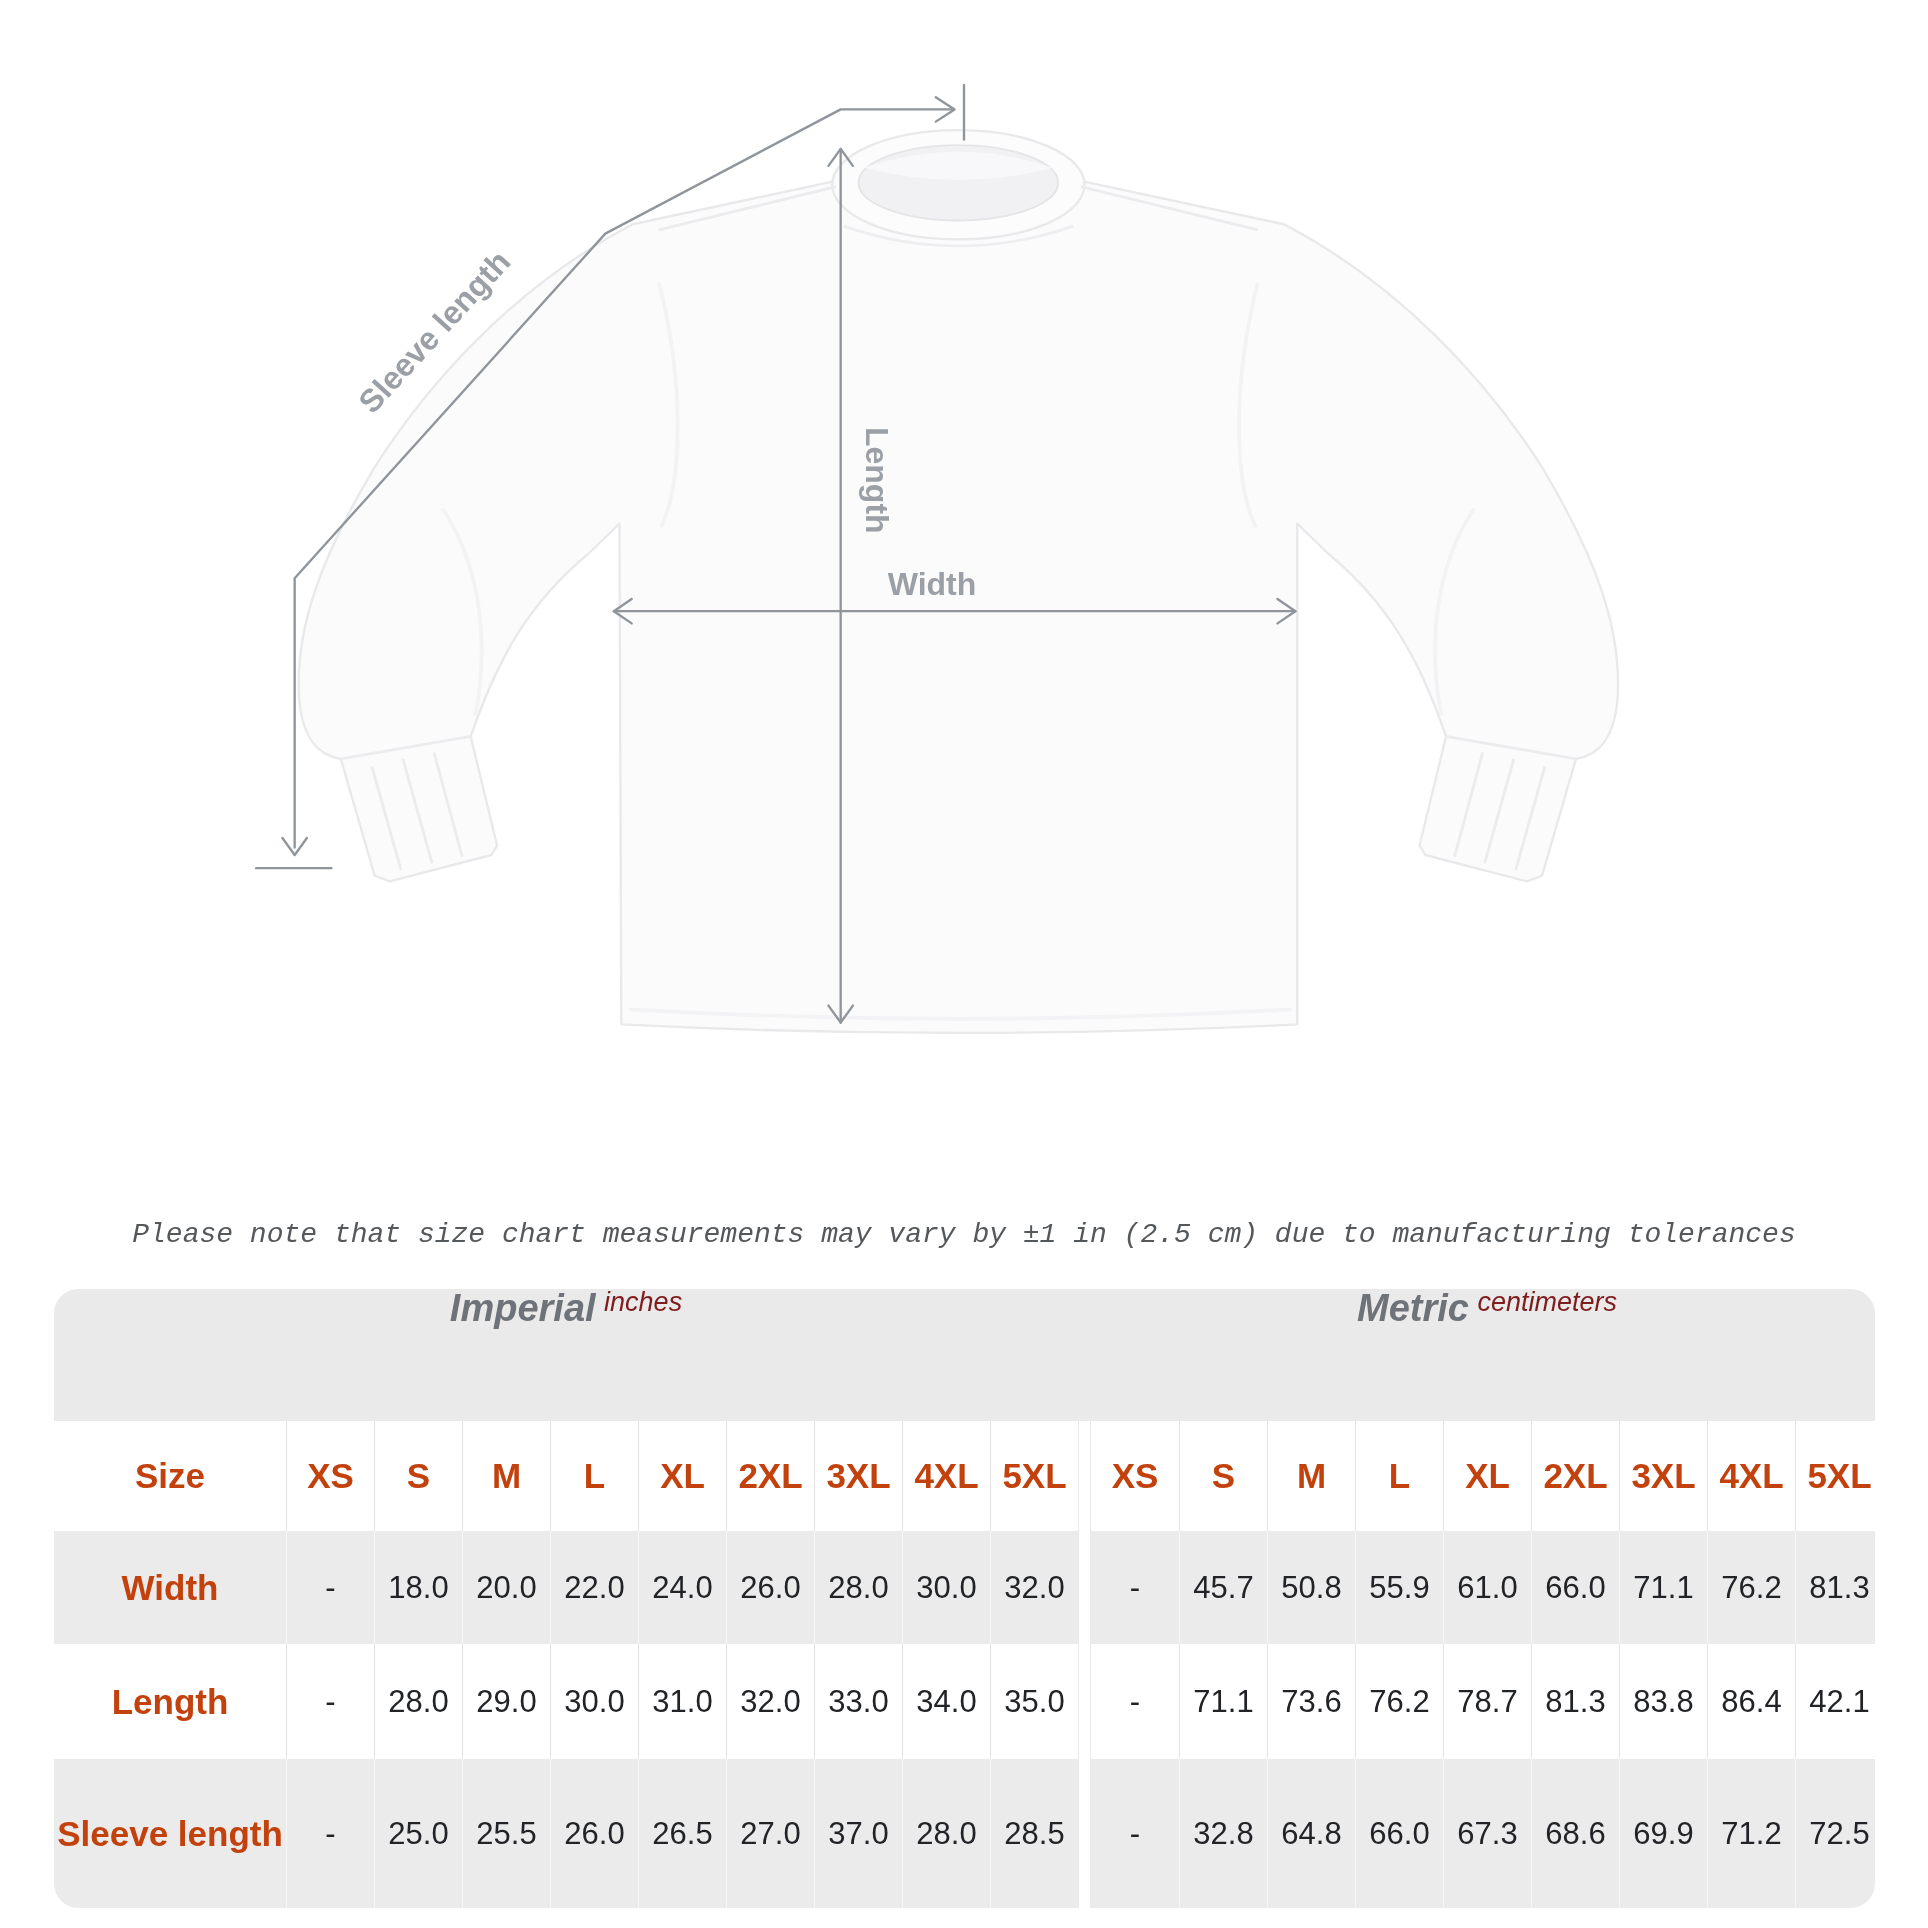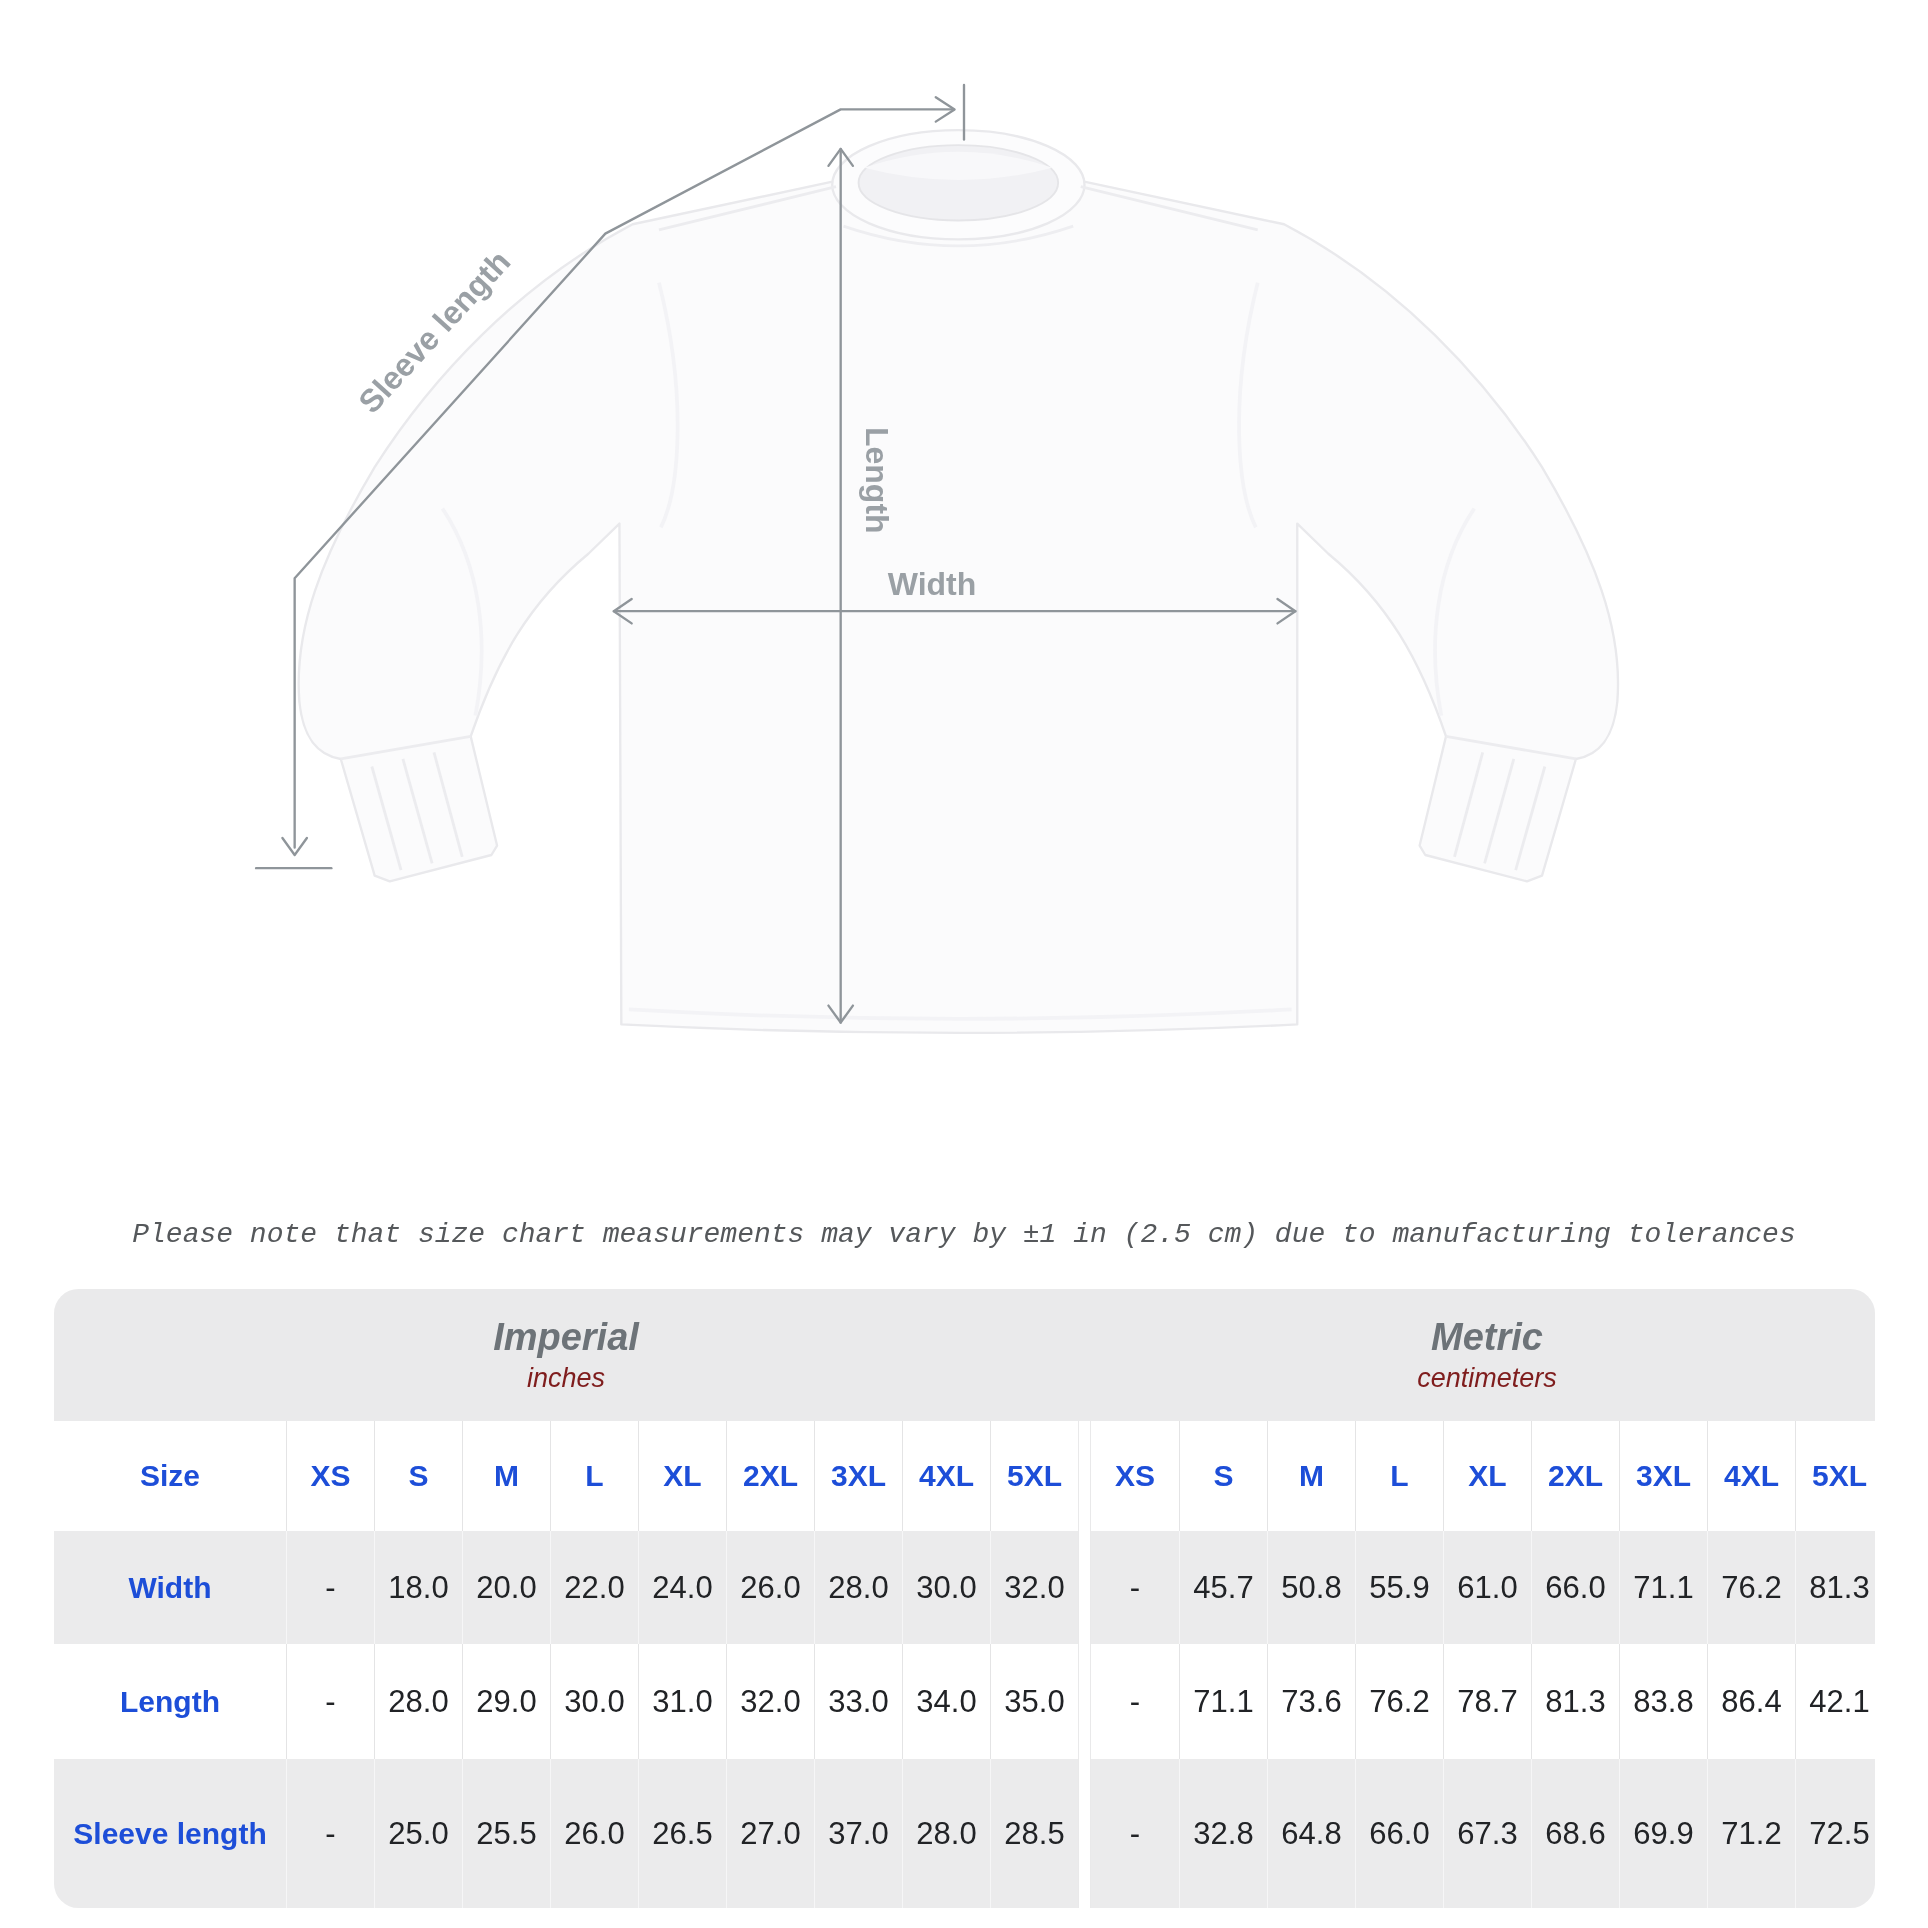--- a/index.html
+++ b/index.html
@@ -22,27 +22,27 @@
        border-radius:24.5px;overflow:hidden;display:grid;
        grid-template-columns:232px repeat(9,88px) 13px repeat(9,88px);
        grid-template-rows:132px 110px 113px 115px 149px;}
   .cell{display:flex;align-items:center;justify-content:center;min-width:0;}
   .band{background:#eaeaeb;}
   .grow{background:#ebebec;}
   .wrow{background:#ffffff;}
   .gapw{background:#ffffff;border-left:1.9px solid #e9e9ea;border-right:1.9px solid #e9e9ea;}
   .sepw{border-left:1.9px solid #e4e4e5;}
   .sepg{border-left:1.9px solid #f6f6f7;}
-  .ghdr{grid-row:1;display:flex;flex-direction:column;align-items:center;justify-content:center;gap:8.5px;}
+  .ghdr{grid-row:1;display:flex;flex-direction:row;align-items:flex-start;justify-content:center;gap:8.5px;}
   .span-imp{grid-column:1/11;}
   .span-div{grid-column:11/12;}
   .span-met{grid-column:12/21;}
   .group-title{font-size:38px;font-weight:bold;font-style:italic;color:#6d7378;line-height:1;}
   .group-sub{font-size:27px;font-style:italic;color:#7f1d1d;line-height:1;}
-  .hd{font-size:30px;font-weight:bold;color:#1d4ed8;}
+  .hd{font-size:35px;font-weight:bold;color:#c2410c;}
   .val{font-size:31px;color:#212326;}
 </style>
 </head>
 <body>
 
 <div class="canvas">
 
   <div class="diagram">
     <svg viewBox="0 0 2048 1150" xmlns="http://www.w3.org/2000/svg">
 

